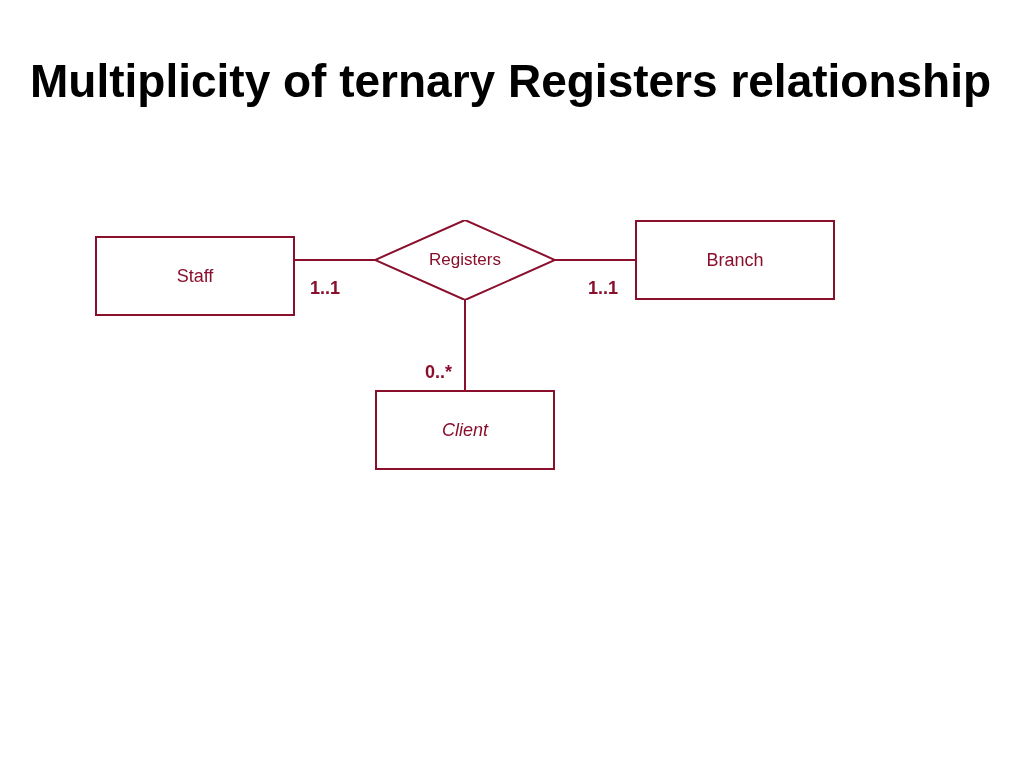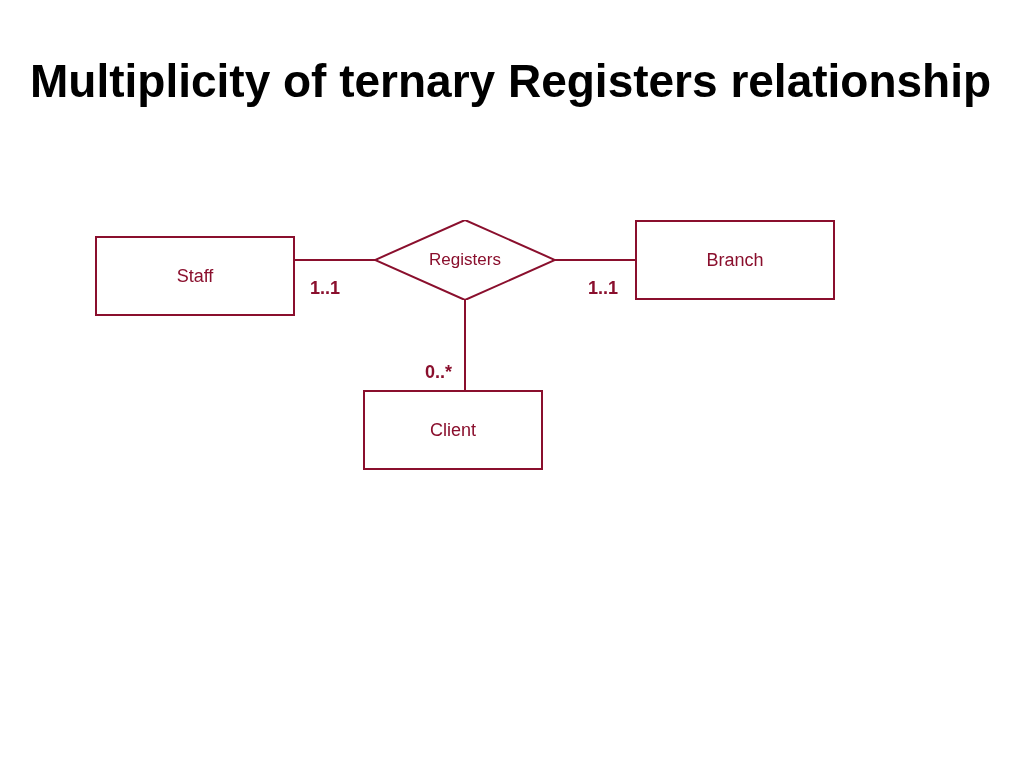--- a/index.html
+++ b/index.html
@@ -70,21 +70,21 @@
   <div class="diagram">
 
     <div class="entity" style="left:95px; top:30px; width:200px; height:80px;margin-top:16px;">
       <span>Staff</span>
     </div>
 
     <div class="entity" style="left:635px; top:30px; width:200px; height:80px;align-items:center;">
       <span>Branch</span>
     </div>
 
-    <div class="entity" style="left:363px; top:200px; width:180px; height:80px;">
+    <div class="entity" style="left:375px; top:200px; width:180px; height:80px;font-style:italic;">
       <span>Client</span>
     </div>
 
     <div class="rel-diamond" style="left:375px; top:30px; width:180px; height:80px;">
       <svg width="180" height="80" viewBox="0 0 180 80">
         <polygon points="90,0 180,40 90,80 0,40" fill="#ffffff" stroke="#8a0f2d" stroke-width="2"></polygon>
       </svg>
       <span class="rel-label">Registers</span>
     </div>
 

